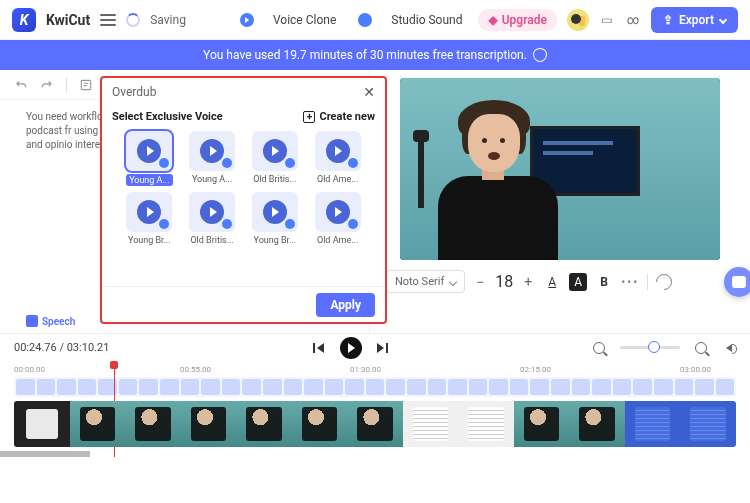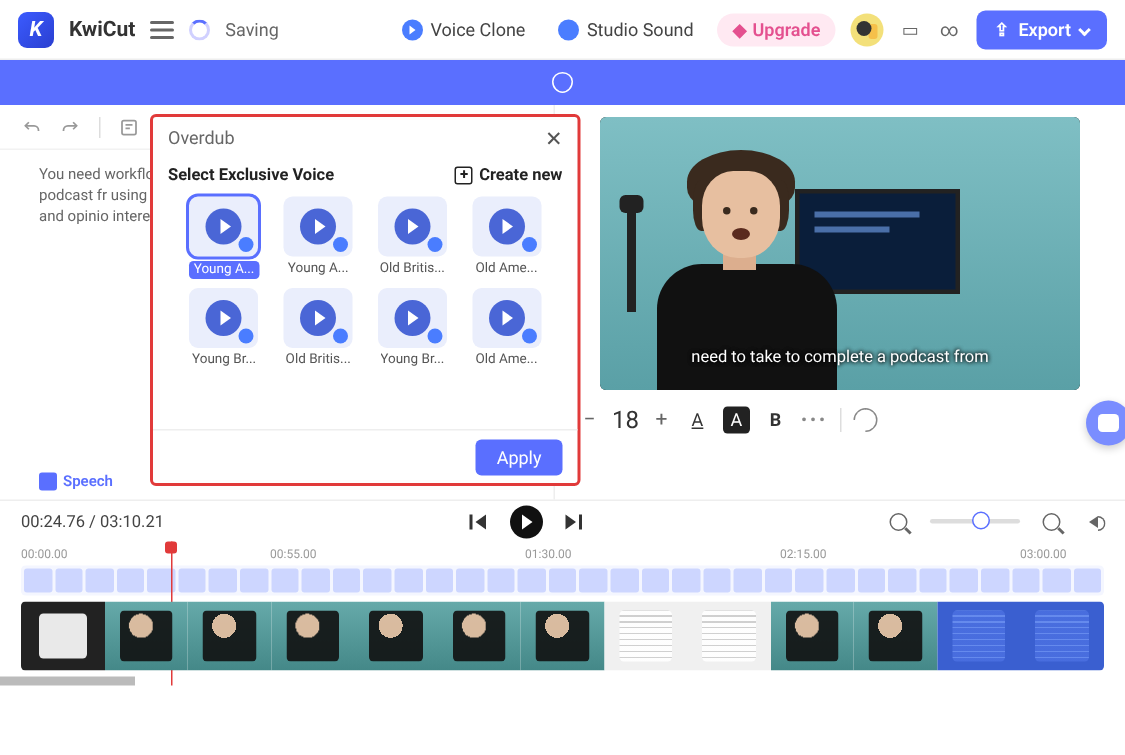--- a/index.html
+++ b/index.html
@@ -7,21 +7,21 @@
 
 .topbar { height: 40px; display: flex; align-items: center; padding: 0 12px; gap: 10px; border-bottom: 1px solid #eee; }
 .logo { width: 24px; height: 24px; background: linear-gradient(135deg,#3b5bff,#2a3fd0); border-radius: 6px; display: flex; align-items: center; justify-content: center; }
 .logo-k { color: #fff; font-weight: 700; font-style: italic; font-size: 14px; }
 .brand { font-weight: 700; font-size: 14px; }
 .menu-icon { width: 16px; height: 12px; display: flex; flex-direction: column; justify-content: space-between; cursor: pointer; }
 .menu-icon span { height: 2px; background: #666; border-radius: 1px; }
 .spinner { width: 14px; height: 14px; border: 2px solid #d0d0ff; border-top-color: #5a6fff; border-radius: 50%; }
 .saving { color: #666; font-size: 12px; }
 .topbar .spacer { flex: 1; }
-.head-btn { display: inline-flex; align-items: center; gap: 5px; font-size: 12px; color: #444; padding: 4px 6px; cursor: pointer; }
+.head-btn { display: inline-flex; align-items: center; gap: 19px; font-size: 12px; color: #444; padding: 4px 6px; cursor: pointer; }
 .head-btn .dot { width: 14px; height: 14px; border-radius: 50%; background: #4a7dff; display: flex; align-items: center; justify-content: center; }
 .head-btn .dot::after { content:''; width:0; height:0; border-left:4px solid #fff; border-top:3px solid transparent; border-bottom:3px solid transparent; }
 .head-btn .wave { width: 14px; height: 14px; border-radius: 50%; background: #4a7dff; }
 .upgrade-pill { display: inline-flex; align-items: center; gap: 4px; background: #ffe9f2; color: #e4508f; border-radius: 14px; padding: 4px 10px; font-size: 12px; font-weight: 600; cursor: pointer; }
 .avatar { width: 22px; height: 22px; border-radius: 50%; background: #f3e07a; position: relative; overflow: hidden; }
 .avatar::after { content:''; position:absolute; width:10px; height:10px; background:#333; border-radius:50%; left:4px; top:5px; }
 .avatar::before { content:''; position:absolute; width:6px; height:10px; background:#f5c04a; left:12px; top:7px; border-radius:2px; }
 .top-icon { width: 16px; height: 16px; color: #666; display: inline-flex; align-items: center; justify-content: center; cursor: pointer; }
 .export-btn { background: #5a6fff; color: #fff; border-radius: 6px; padding: 6px 12px; font-size: 12px; font-weight: 600; display: inline-flex; align-items: center; gap: 6px; cursor: pointer; }
 .export-btn .caret { width: 6px; height: 6px; border-right: 2px solid #fff; border-bottom: 2px solid #fff; transform: rotate(45deg); }
@@ -56,21 +56,21 @@
 .voice-grid { padding: 0 18px; display: grid; grid-template-columns: repeat(4,1fr); gap: 6px 4px; }
 .voice { display: flex; flex-direction: column; align-items: center; gap: 3px; cursor: pointer; }
 .voice .thumb { width: 46px; height: 40px; border-radius: 6px; background: #eaeefc; position: relative; display: flex; align-items: center; justify-content: center; }
 .voice.selected .thumb { outline: 2px solid #5a6fff; }
 .voice .cir { width: 24px; height: 24px; border-radius: 50%; background: #4a66d6; display: flex; align-items: center; justify-content: center; }
 .voice .cir::after { content:''; width:0; height:0; border-left:7px solid #fff; border-top:5px solid transparent; border-bottom:5px solid transparent; margin-left:2px; }
 .voice .thumb .badge { position:absolute; right:3px; bottom:3px; width:10px; height:10px; background:#4a7dff; border-radius:50%; }
 .voice .nm { font-size: 9px; color: #555; white-space: nowrap; overflow: hidden; text-overflow: ellipsis; max-width: 50px; text-align: center; }
 .voice.selected .nm { background: #5a6fff; color: #fff; border-radius: 3px; padding: 1px 3px; }
 .overdub-ft { margin-top: auto; height: 36px; border-top: 1px solid #eee; display: flex; align-items: center; justify-content: flex-end; padding: 0 10px; }
-.apply-btn { background: #5a6fff; color: #fff; border-radius: 4px; padding: 5px 14px; font-size: 12px; font-weight: 400; cursor: pointer; }
+.apply-btn { background: #5a6fff; color: #fff; border-radius: 4px; padding: 5px 14px; font-size: 12px; font-weight: 700; cursor: pointer; }
 
 .right { flex: 1; display: flex; flex-direction: column; padding: 8px 16px 4px; gap: 8px; position: relative; }
 .video { width: 320px; height: 182px; background: #111; border-radius: 4px; position: relative; overflow: hidden; align-self: center; }
 .room { position:absolute; inset:0; background: linear-gradient(#7fbfc4,#5aa0a6); }
 .desk { position:absolute; left:130px; top:48px; width:110px; height:70px; background:#0a1e3a; border:3px solid #222; }
 .desk .line { position:absolute; left:10px; width:70px; height:4px; background:#4a6fa8; top:12px; }
 .desk .line2 { position:absolute; left:10px; width:50px; height:4px; background:#4a6fa8; top:22px; }
 .mic { position:absolute; left:18px; top:60px; width:6px; height:70px; background:#222; }
 .mic::after { content:''; position:absolute; top:-8px; left:-5px; width:16px; height:12px; background:#222; border-radius:4px; }
 .person { position:absolute; left:38px; top:14px; width:110px; height:168px; }
@@ -166,20 +166,21 @@
   <div class="top-icon">▭</div>
   <div class="top-icon">∞</div>
   <div class="export-btn">
     <span>⇪</span>
     <span>Export</span>
     <span class="caret"></span>
   </div>
 </div>
 
 <div class="banner">
+  <span>You have used 19.7 minutes of 30 minutes free transcription.</span>
   <span class="shield"></span>
 </div>
 
 <div class="workzone">
 
   <div class="left">
     <div class="toolbelt">
       <svg class="tool-ic" viewBox="0 0 24 24" fill="none" stroke="currentColor" stroke-width="2">
           <path d="M9 14l-4-4 4-4"></path>
           <path d="M5 10h10a5 5 0 015 5v1"></path>
@@ -300,25 +301,28 @@
       <div class="mic"></div>
       <div class="person">
         <div class="shirt"></div>
           <div class="neck"></div>
         <div class="hair"></div>
           <div class="head"></div>
         <div class="eye l"></div>
           <div class="eye r"></div>
           <div class="mouth"></div>
       </div>
-      <div class="caption">need to take to complete a podcast from</div>
     </div>
     <div class="chat-bubble"></div>
 
     <div class="textbar">
+      <div class="font-sel">
+        <span>Noto Serif</span>
+        <span class="cv"></span>
+      </div>
       <div class="size-ctl">
         <span class="sz-btn">−</span>
         <span class="sz-val">18</span>
         <span class="sz-btn">+</span>
       </div>
       <div class="txt-ic" style="text-decoration:underline">A</div>
       <div class="txt-ic inv">A</div>
       <div class="txt-ic" style="font-weight:700">B</div>
       <div class="dots">•••</div>
       <span class="sep"></span>

